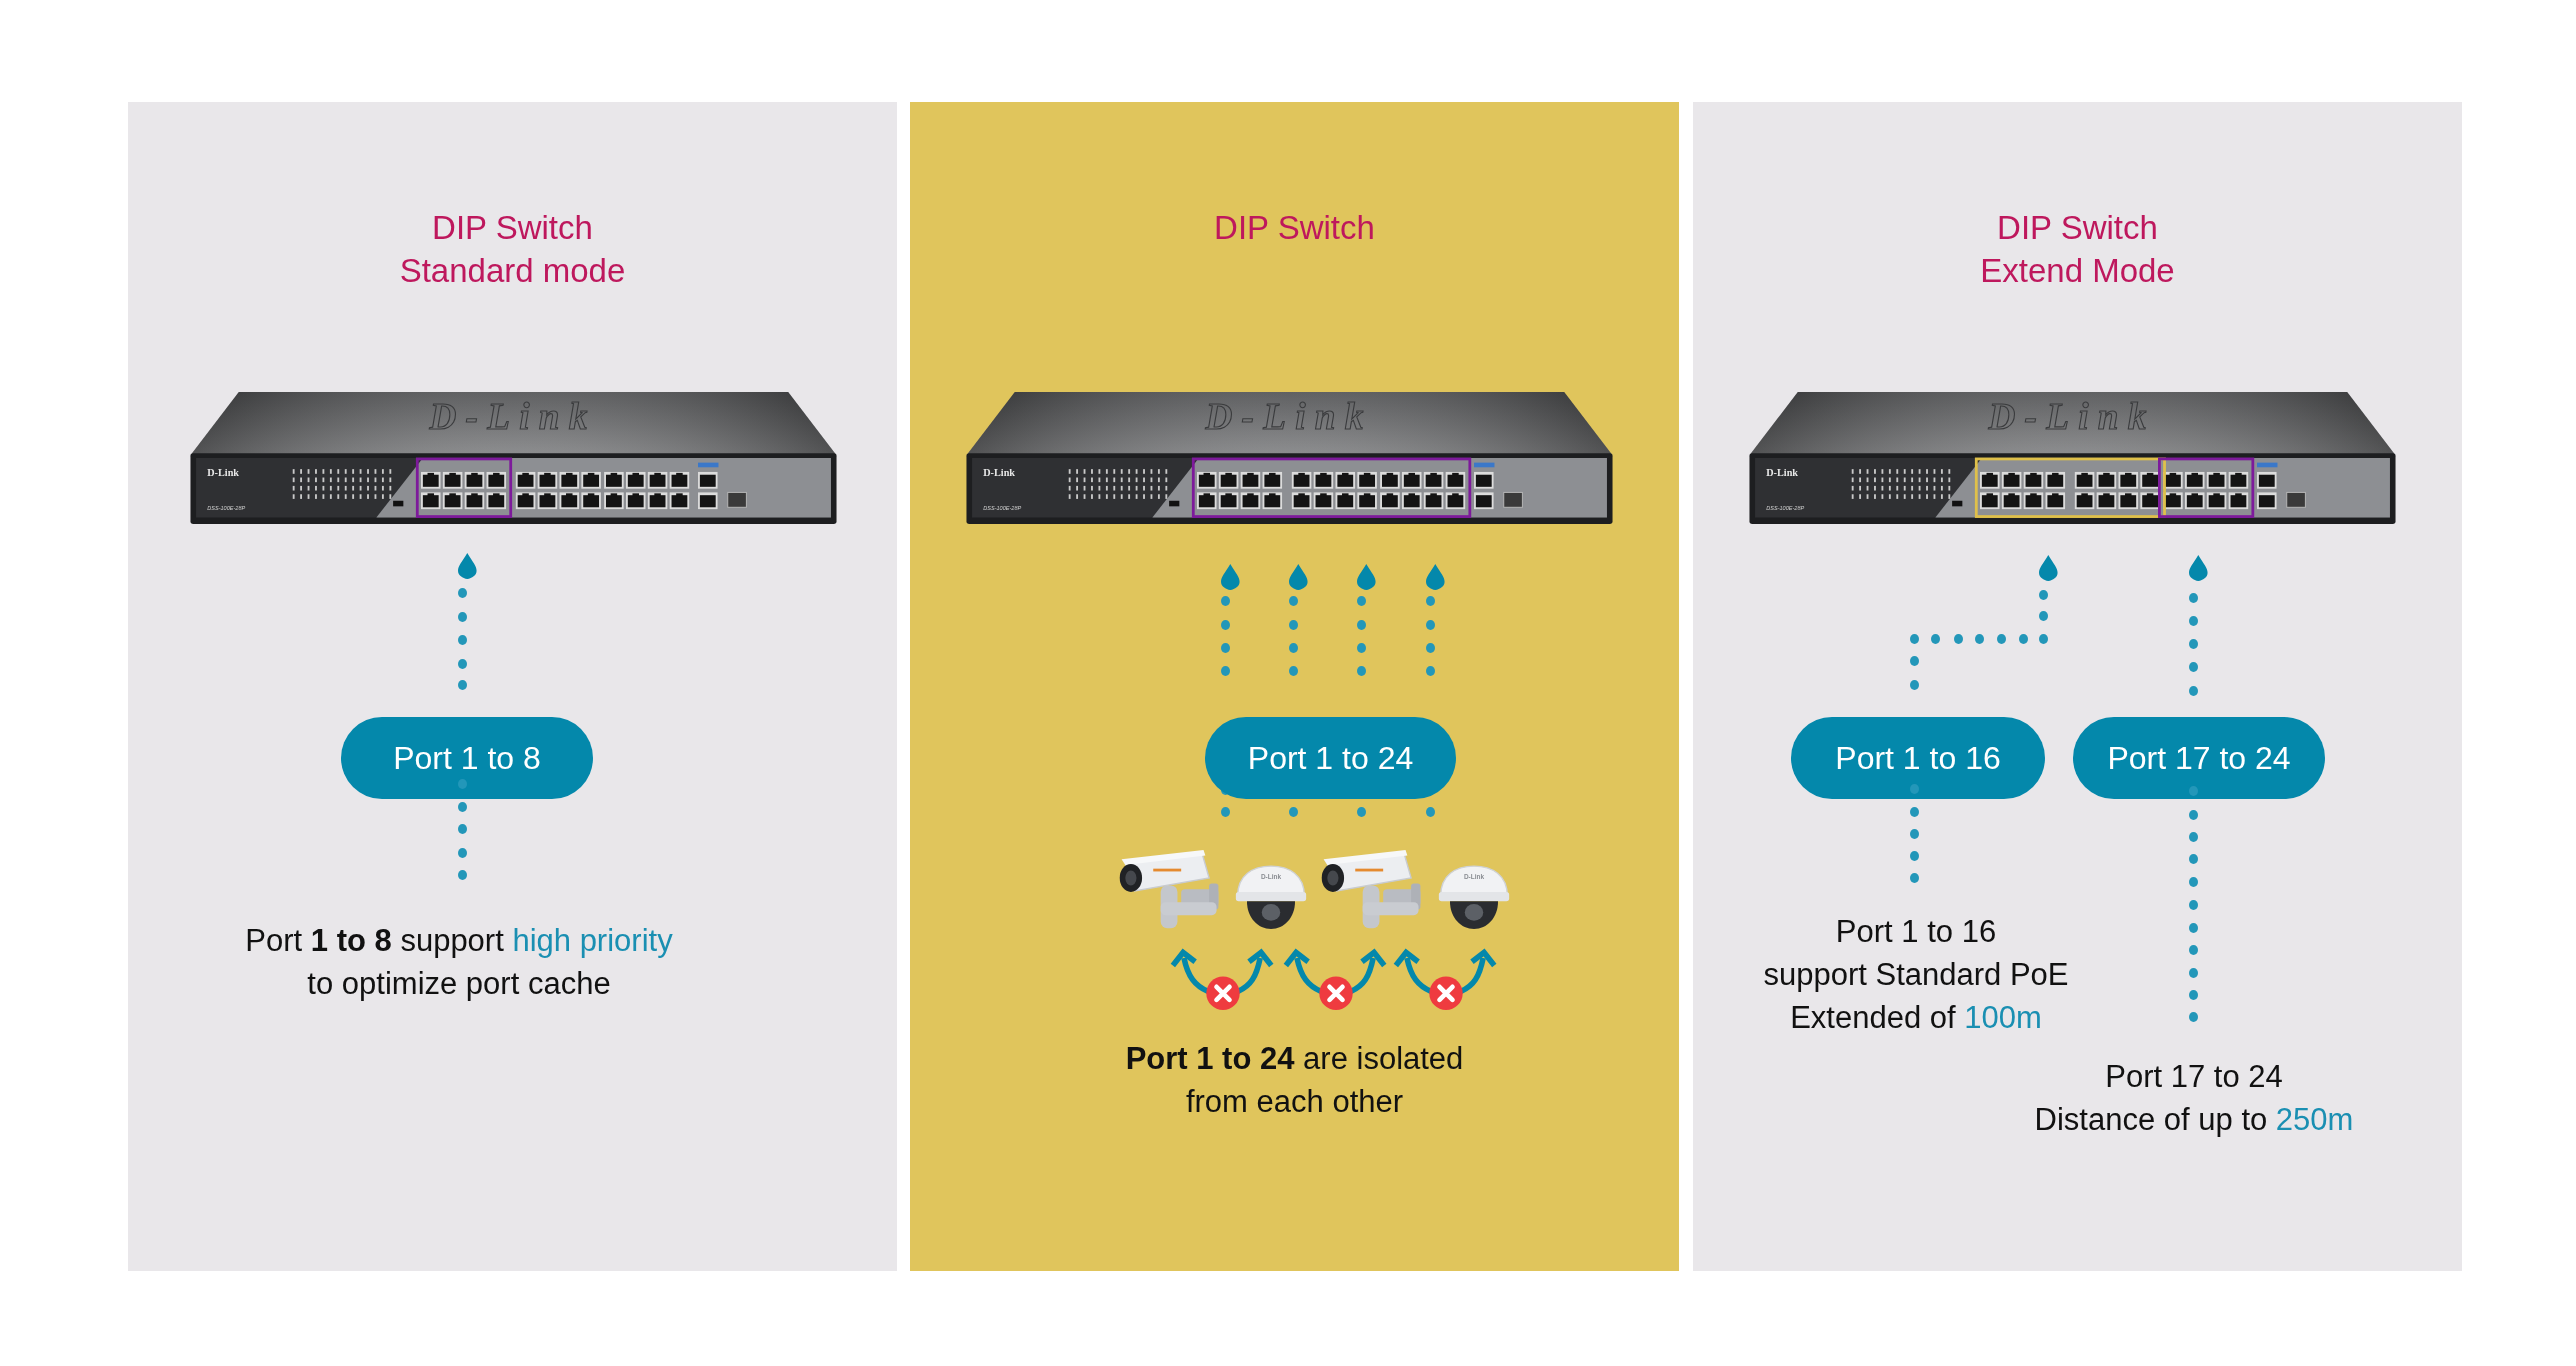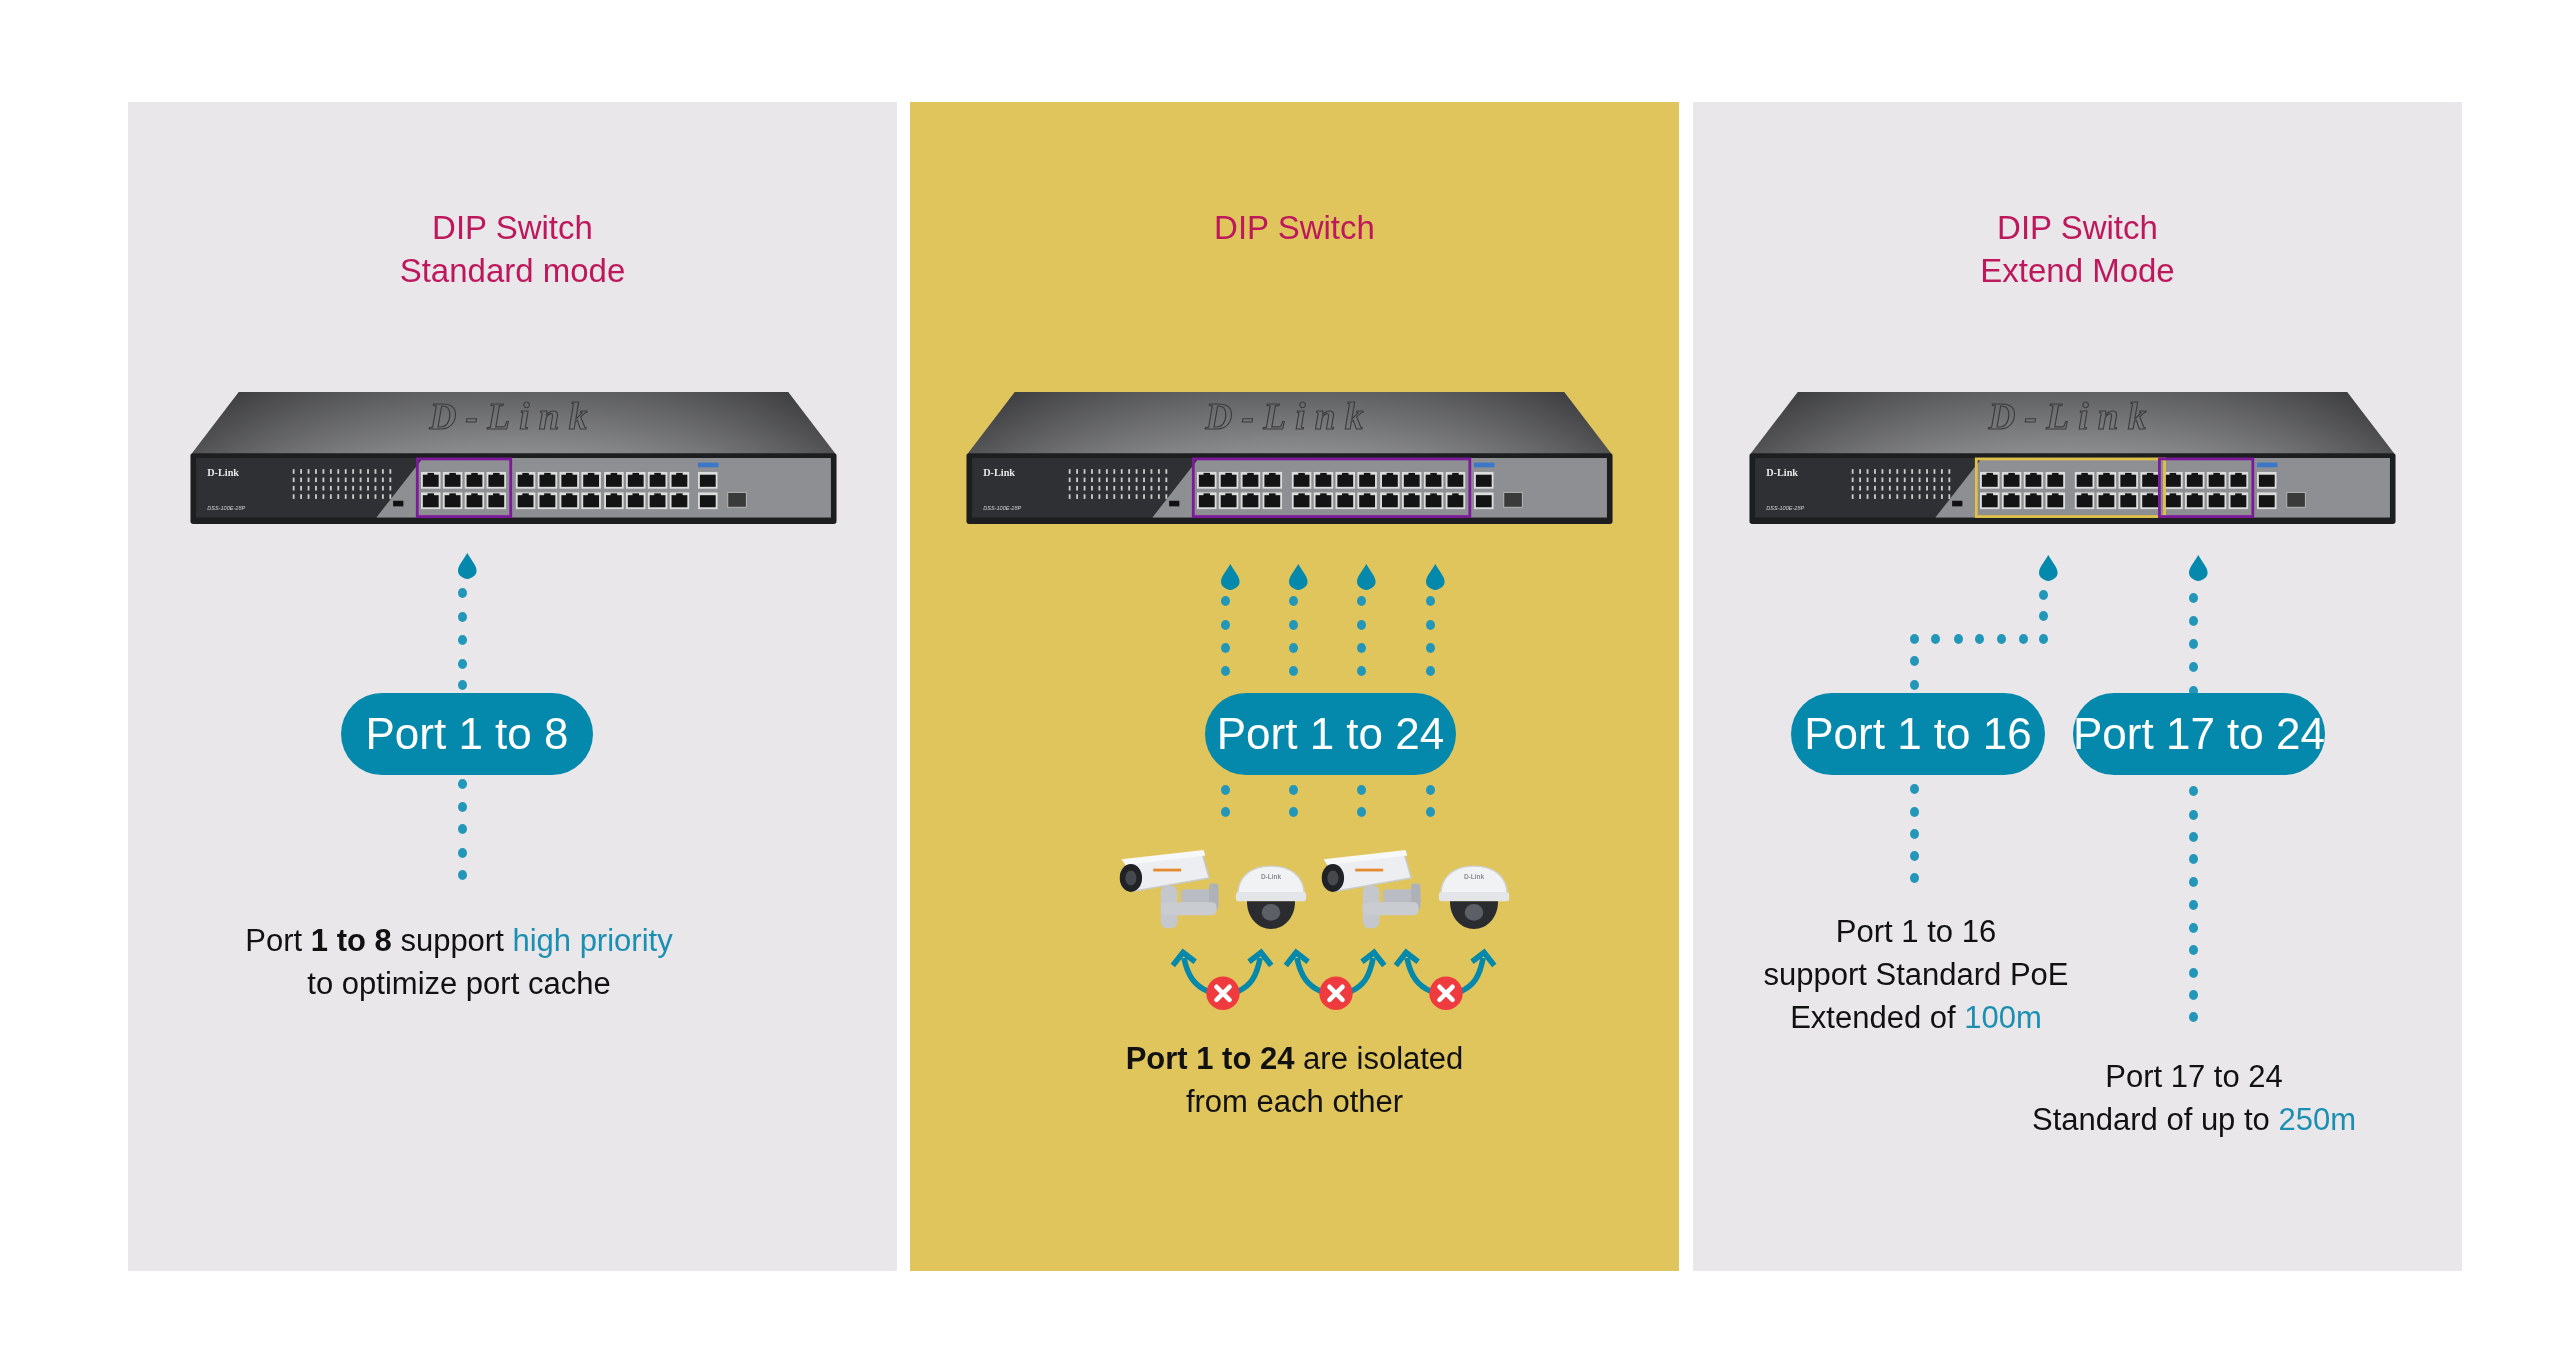--- a/index.html
+++ b/index.html
@@ -5,21 +5,21 @@
   html, body { margin:0; padding:0; }
   body { width:2576px; height:1367px; background:#ffffff; position:relative; overflow:hidden;
          font-family:"Liberation Sans", "DejaVu Sans", sans-serif; color:#111; }
   .panel { position:absolute; top:102px; height:1169px; width:769px; }
   .panel.gray { background:#e9e7ea; }
   .panel.yellow { background:#e0c55c; }
   .title { position:absolute; left:0; width:100%; text-align:center; font-size:33px; line-height:43px; top:104px; color:#be185d; }
   .title span { display:block; }
   .switch { position:absolute; top:290px; width:647px; height:132px; }
   .pill { position:absolute; height:82px; border-radius:41px; background:#0488ab; color:#fff;
-          font-size:44px; line-height:82px; text-align:center; }
+          font-size:32px; line-height:82px; text-align:center;margin-top:24px; }
   .dot { position:absolute; width:9.3px; height:10.2px; border-radius:50%; background:#2397b9; }
   .drop { position:absolute; width:18.6px; height:26px; }
   .desc { position:absolute; text-align:center; font-size:31px; line-height:43px; color:#111; }
   .desc .b { font-weight:bold; }
   .desc .accent { color:#1a8fb2; }
   .cam { position:absolute; }
   .xmark { position:absolute; }
 </style>
 </head>
 <body>
@@ -703,16 +703,16 @@
     <div class="dot" style="left: 496px; top: 910px;"></div>
     <div></div>
 
   <div class="desc" style="left:37px;width:372px;top:808px;">
     <div>Port 1 to 16</div>
     <div>support Standard PoE</div>
     <div><span>Extended of </span><span class="accent">100m</span></div>
   </div>
   <div class="desc" style="left:296px;width:410px;top:953px;">
     <div>Port 17 to 24</div>
-    <div><span>Standard of up to </span><span class="accent">250m</span></div>
+    <div><span>Distance of up to </span><span class="accent">250m</span></div>
   </div>
 </div>
 
 
 </body></html>

